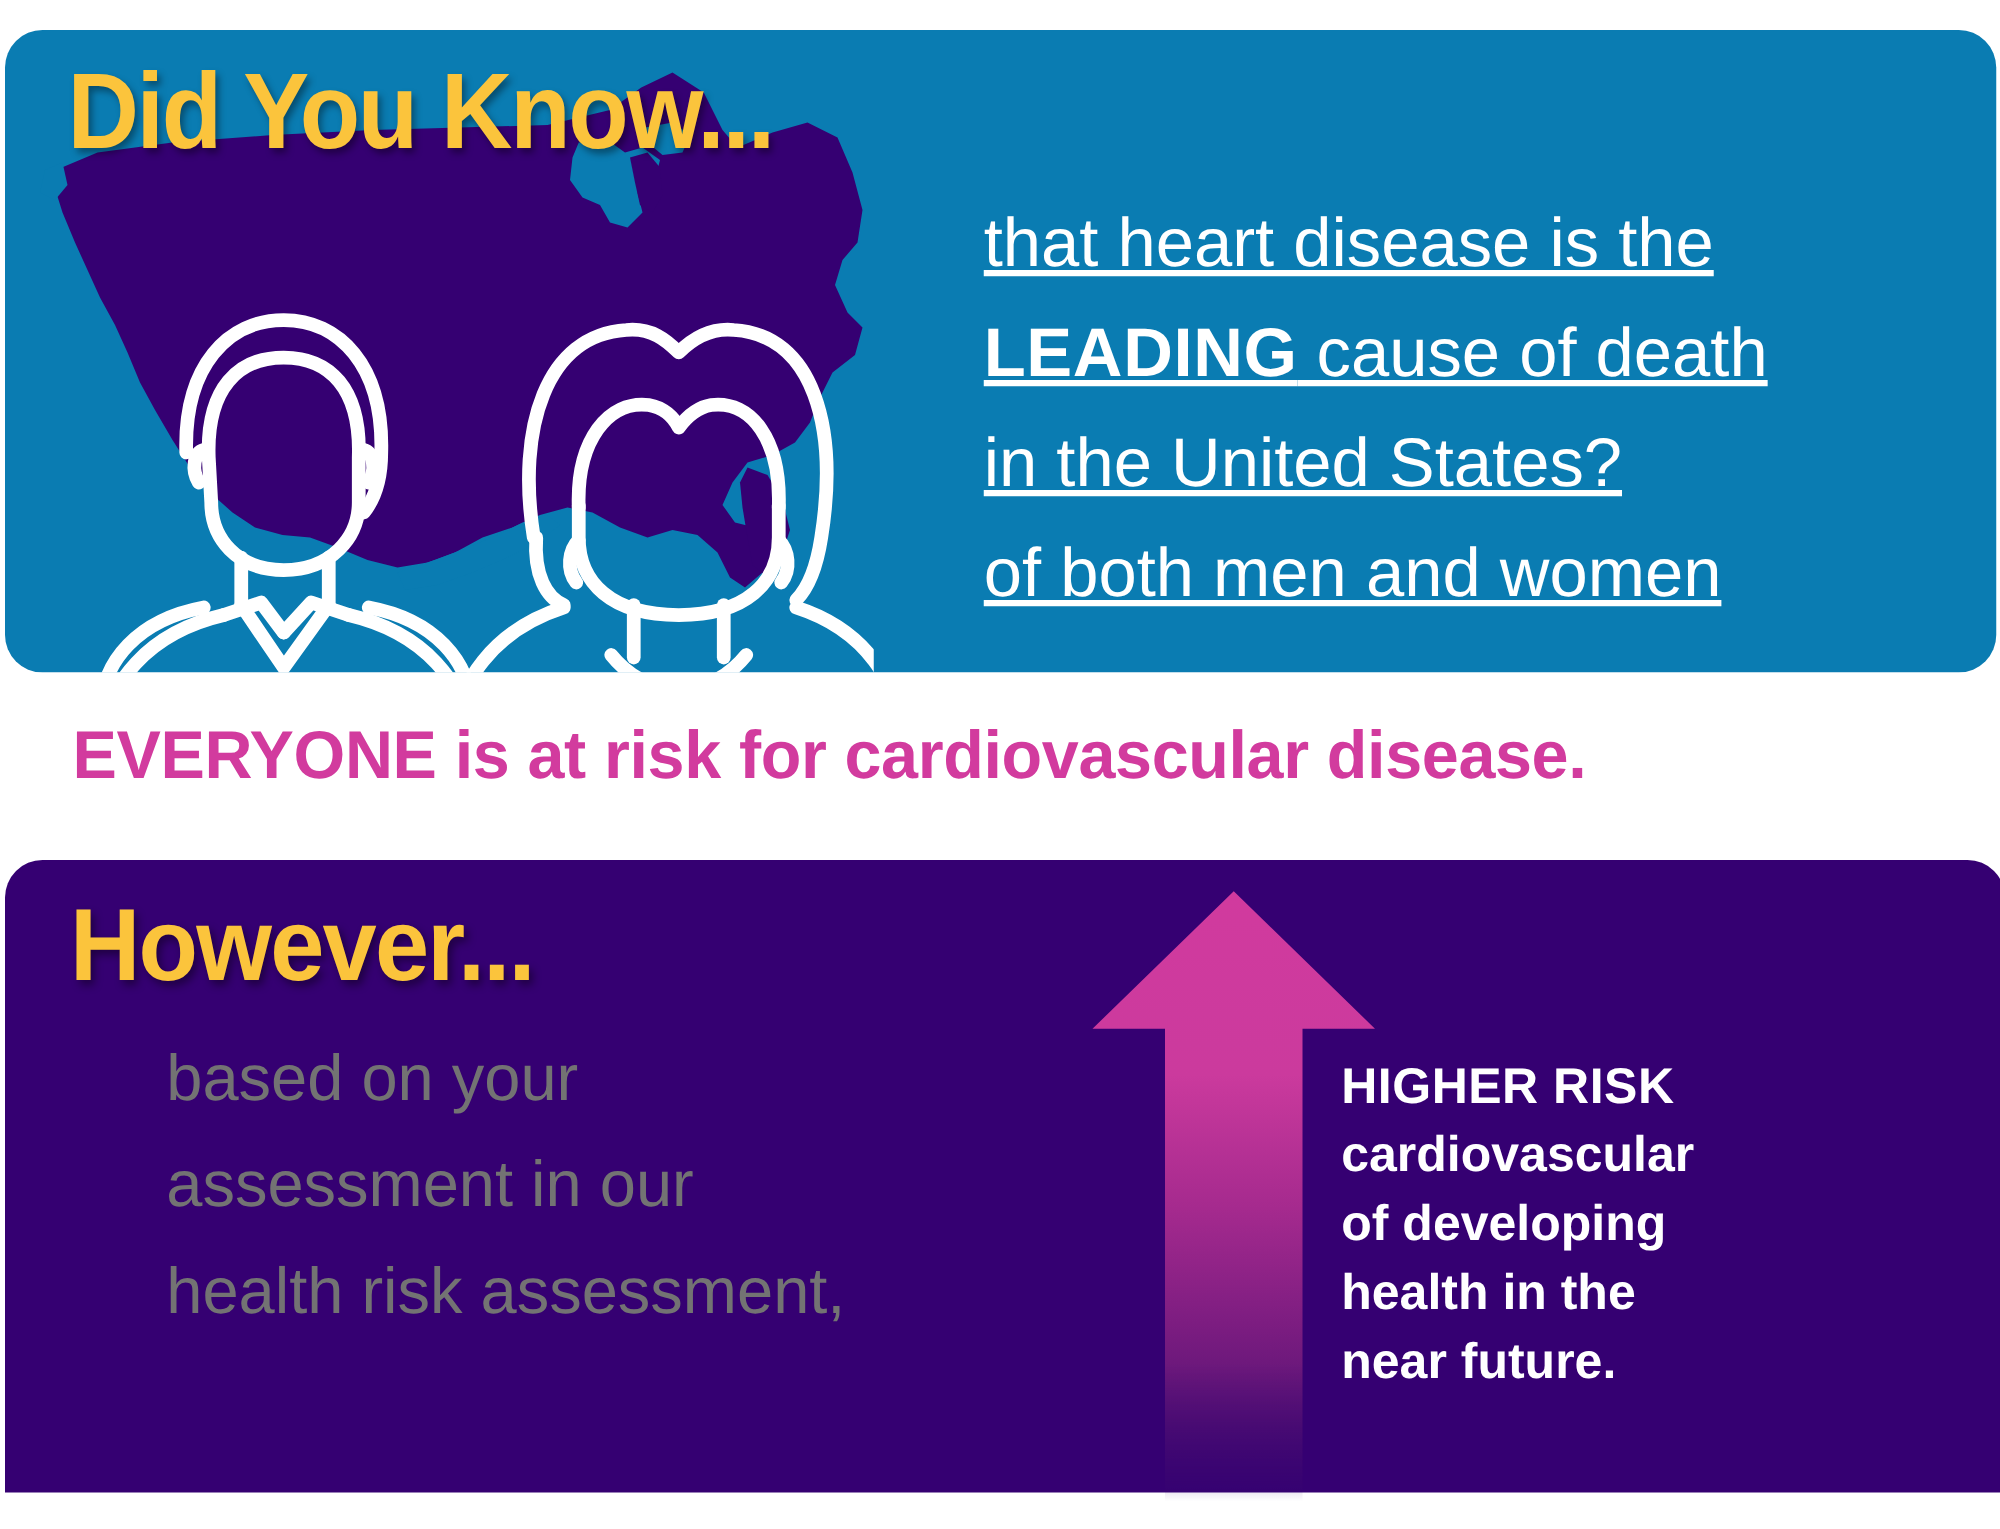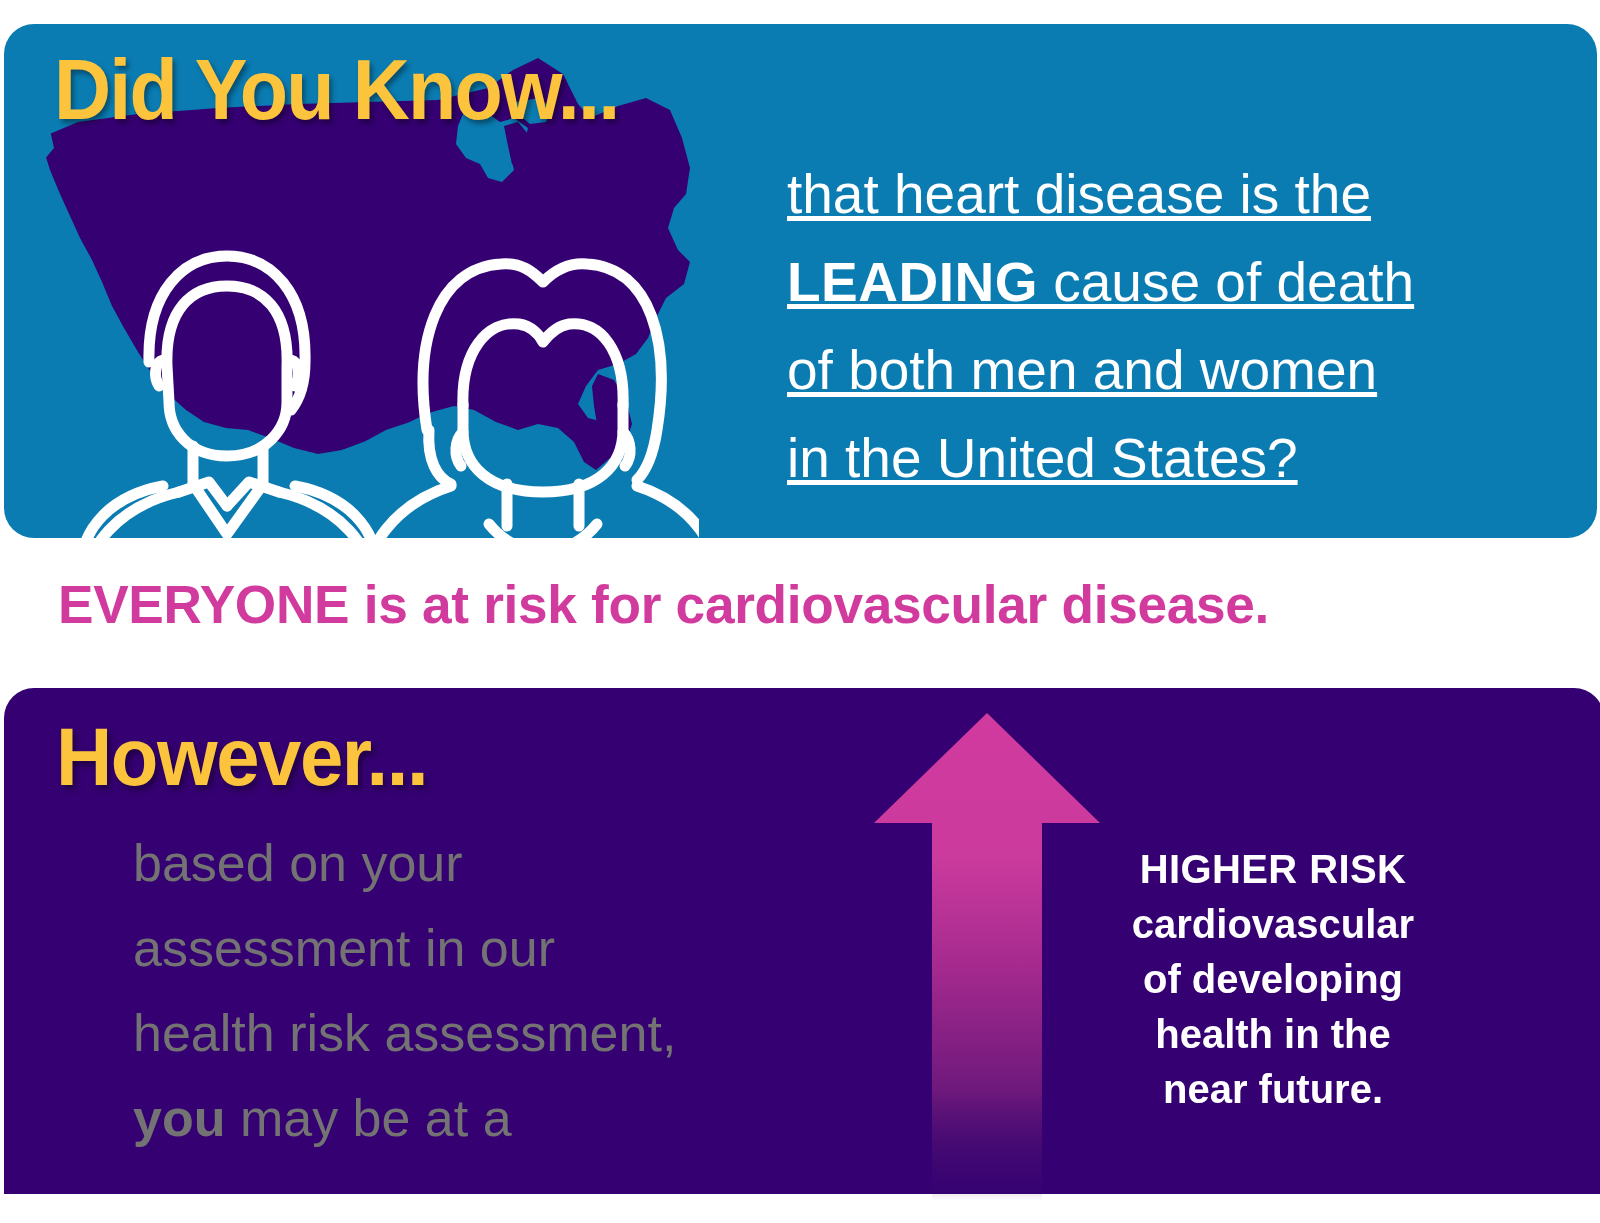--- a/index.html
+++ b/index.html
@@ -166,21 +166,20 @@
   .right-copy {
     position: absolute;
     left: 1073px;
     top: 826px;
     width: 400px;
     color: #ffffff;
     font-size: 40px;
     line-height: 55px;
     font-weight: bold;
     z-index: 6;
-    text-align: center;
   }
   .right-copy .cap {
     font-weight: bold;
     letter-spacing: 0.4px;
   }
 </style>
 </head>
 <body>
 
 <div class="stage">
@@ -275,37 +274,36 @@
 
         <path d="M 392,252 C 336,270 306,312 302,360 L 302,316"></path>
         <path d="M 578,252 C 634,270 660,312 664,360 L 664,316"></path>
         <path d="M 430,290 C 446,310 468,318 484,318 C 500,318 522,310 538,290"></path>
       </g>
     </svg>
 
     <div class="top-copy">
       <div>that heart disease is the</div>
       <div><span class="strong">LEADING</span><span> cause of death</span></div>
+      <div>in the United States?</div>
       <div>of both men and women</div>
-      <div>in the United States?</div>
     </div>
   </div>
 
   <div class="mid-band"></div>
   <div class="everyone-line"><span class="strong">EVERYONE</span><span> is at risk for cardiovascular disease.</span></div>
 
   <div class="panel-bottom"></div>
 
   <div class="headline-however">However...</div>
 
   <div class="bottom-left-copy">
     <div>based on your</div>
     <div>assessment in our</div>
     <div>health risk assessment,</div>
-    <div><span class="strong">you</span><span> may be at a</span></div>
   </div>
 
   <div class="arrow-wrap">
     <svg viewBox="0 0 245 500" width="245" height="500" aria-hidden="true">
       <defs>
         <linearGradient id="arrowGrad" x1="0" y1="0" x2="0" y2="1">
           <stop offset="0%" stop-color="#d13a9e"></stop>
           <stop offset="30%" stop-color="#cb3a9d"></stop>
           <stop offset="52%" stop-color="#a52a8e"></stop>
           <stop offset="72%" stop-color="#7a1c80"></stop>

